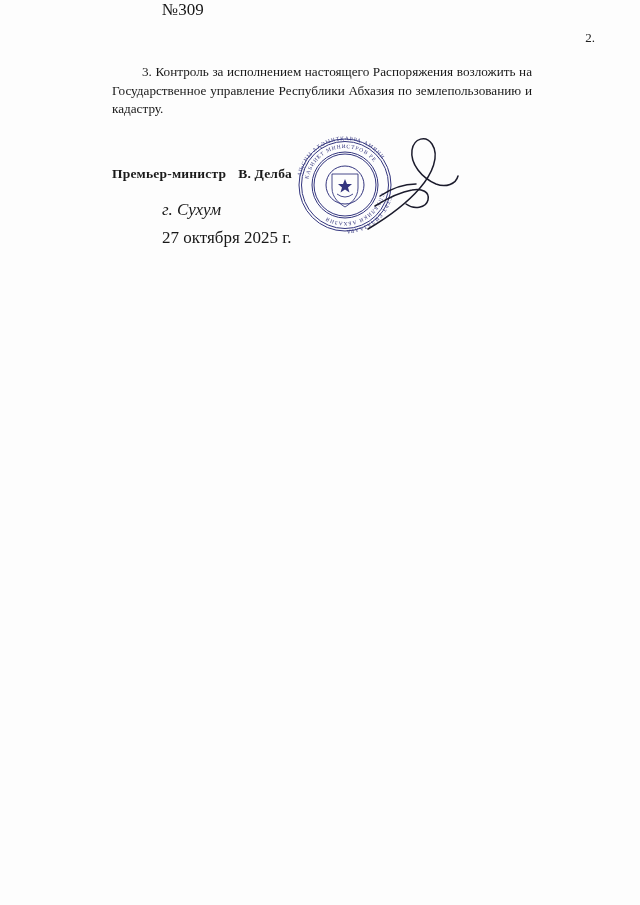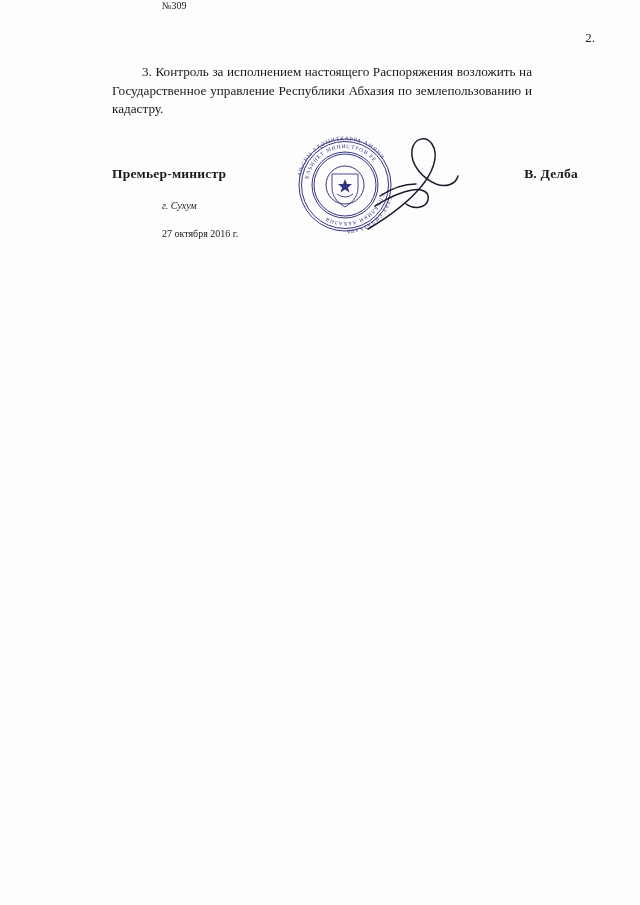--- a/index.html
+++ b/index.html
@@ -38,35 +38,36 @@
     text-align: justify;
     text-indent: 30px;
     color: #181818;
   }
   .signature-row {
     position: absolute;
     top: 166px;
     left: 112px;
     width: 470px;
     display: flex;
-    justify-content: space-between;
+    justify-content: flex-start;
     align-items: baseline;
   }
   .sig-title, .sig-name {
     font-weight: bold;
     font-size: 13.5px;
     letter-spacing: 0.2px;
   }
   .sig-name {
     padding-right: 4px;
+    margin-left: 12px;
   }
   .meta {
     position: absolute;
     left: 162px;
-    font-size: 10px;
+    font-size: 17px;
     color: #181818;
   }
   .meta-city { top: 200px; font-style: italic; }
   .meta-date { top: 228px; }
 
   
   .seal-wrap {
     position: absolute;
     top: 126px;
     left: 280px;
@@ -84,21 +85,21 @@
   <div class="page-number">2.</div>
 
   <div class="body-text">3. Контроль за исполнением настоящего Распоряжения возложить на Государственное управление Республики Абхазия по землепользованию и кадастру.</div>
 
   <div class="signature-row">
     <span class="sig-title">Премьер-министр</span>
     <span class="sig-name">В. Делба</span>
   </div>
 
   <div class="meta meta-city">г. Сухум</div>
-  <div class="meta meta-date">27 октября 2016 г.</div>
+  <div class="meta meta-date">27 октября 2025 г.</div>
   <div class="meta meta-number">№309</div>
 
   <div class="seal-wrap">
     <svg width="210" height="135" viewBox="0 0 210 135" xmlns="http://www.w3.org/2000/svg">
       <defs>
         <path id="arcOuter" d="M 20,59 A 45,45 0 1 1 110,59" fill="none"></path>
         <path id="arcOuterBottom" d="M 110,59 A 45,45 0 1 1 20,59" fill="none"></path>
         <path id="arcInner" d="M 28,59 A 37,37 0 1 1 102,59" fill="none"></path>
         <path id="arcInnerBottom" d="M 102,59 A 37,37 0 1 1 28,59" fill="none"></path>
       </defs>

